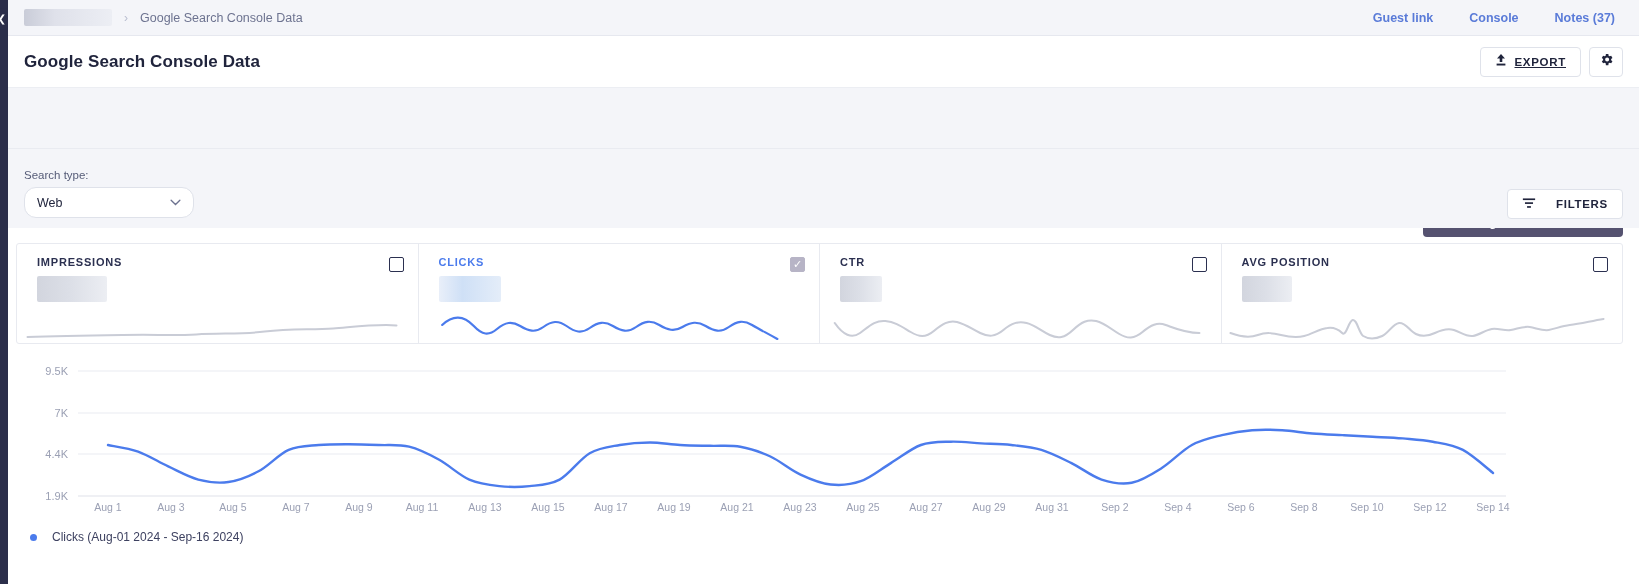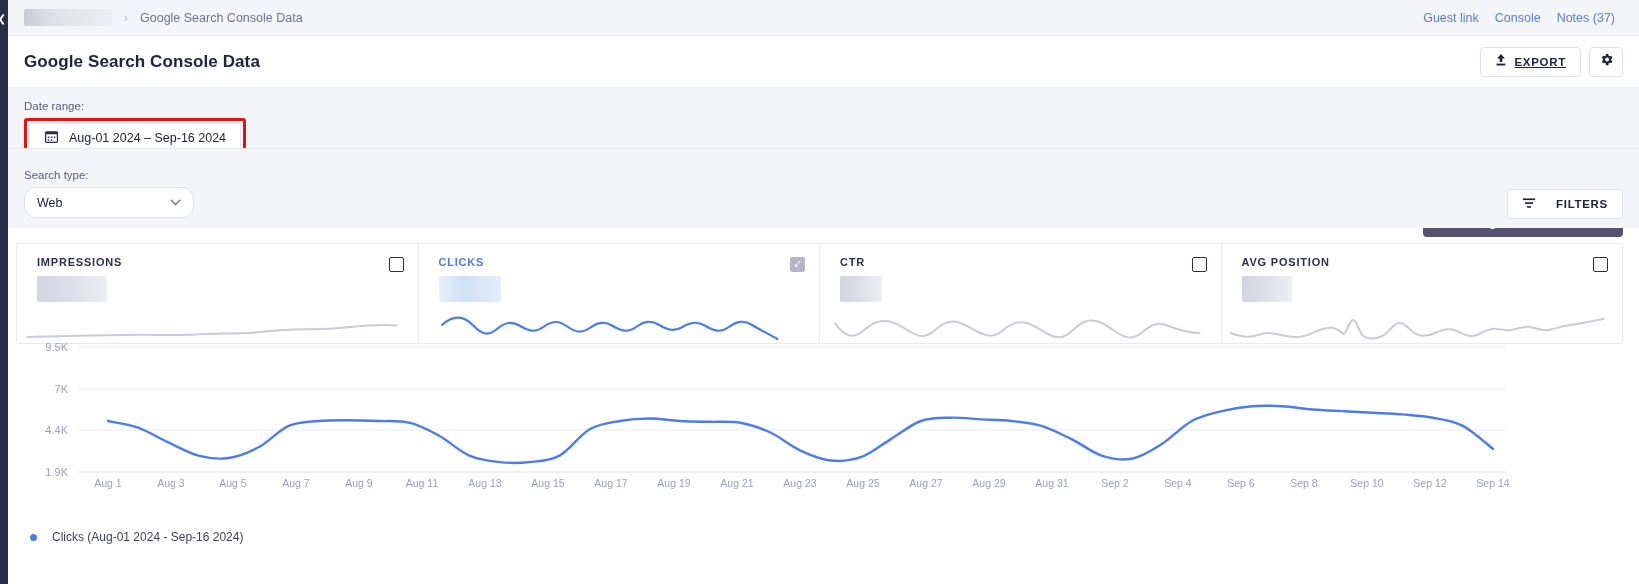--- a/index.html
+++ b/index.html
@@ -29,21 +29,21 @@
     background:#f4f5f9; border-bottom:1px solid #e6e8ef;
     display:flex; align-items:center; padding:0 16px;
   }
   .crumb-block {
     width:88px; height:17px; border-radius:2px;
     background:linear-gradient(90deg,#c9ccd8 0%,#dfe1ea 35%,#eceef4 100%);
     filter: blur(0.4px);
   }
   .crumb-sep { margin:0 12px; color:#b9bed0; font-size:12px; }
   .crumb-text { color:#6d7390; font-size:12.5px; }
-  .topbar-right { margin-left:auto; display:flex; gap:16px; padding-right:8px; }
+  .topbar-right { margin-left:auto; display:flex; gap:36px; padding-right:8px;font-weight:bold; }
   .topbar-right a {
     color:#5a7bd8; font-size:12.5px; text-decoration:none; cursor:pointer;
   }
 
   
   .titlebar {
     position:absolute; left:8px; top:36px; right:0; height:52px;
     background:#fff; border-bottom:1px solid #eceef3;
     display:flex; align-items:center; padding:0 16px;
   }
@@ -135,21 +135,21 @@
     cursor:pointer;
   }
   .cb.checked {
     background:#b7b4c6; border-color:#b7b4c6;
     display:flex; align-items:center; justify-content:center;
     color:#fff; font-size:11px; line-height:1;
   }
   .spark { position:absolute; left:0; bottom:0; width:100%; height:34px; }
 
   
-  .chartwrap { position:absolute; left:16px; top:332px; width:1607px; height:170px; }
+  .chartwrap { position:absolute; left:16px; top:356px; width:1607px; height:170px; }
   .legend {
     position:absolute; left:30px; top:530px;
     display:flex; align-items:center; gap:15px;
     font-size:12px; color:#3d4160;
   }
   .legend .dot { width:7px; height:7px; border-radius:50%; background:#4b7bec; }
 </style>
 </head>
 <body>
 
@@ -186,39 +186,20 @@
         <span>
           <svg width="15" height="15" viewBox="0 0 24 24">
               <path fill="#20243c" d="M19.4 13a7.8 7.8 0 0 0 0-2l2.1-1.6-2-3.5-2.5 1a7.6 7.6 0 0 0-1.7-1L15 3h-4l-.3 2.9c-.6.2-1.2.6-1.7 1l-2.5-1-2 3.5L6.6 11a7.8 7.8 0 0 0 0 2l-2.1 1.6 2 3.5 2.5-1c.5.4 1.1.8 1.7 1L11 21h4l.3-2.9c.6-.2 1.2-.6 1.7-1l2.5 1 2-3.5zM13 15.2A3.2 3.2 0 1 1 13 8.8a3.2 3.2 0 0 1 0 6.4z"></path>
             </svg>
         </span>
       </div>
     </div>
   </div>
 
   <div class="band band-date">
-    <div class="daterange-wrap">
-      <div class="field-label">Date range:</div>
-      <div class="daterange-hl">
-        <div class="daterange">
-          <span>
-            <svg width="15" height="15" viewBox="0 0 24 24">
-                <rect x="2.5" y="4.5" width="19" height="17" rx="2" fill="none" stroke="#2b3050" stroke-width="2"></rect>
-                <rect x="2.5" y="4.5" width="19" height="4" fill="#2b3050"></rect>
-                <rect x="6" y="12" width="2.4" height="2.4" fill="#2b3050"></rect>
-                <rect x="10.8" y="12" width="2.4" height="2.4" fill="#2b3050"></rect>
-                <rect x="15.6" y="12" width="2.4" height="2.4" fill="#2b3050"></rect>
-                <rect x="6" y="16.4" width="2.4" height="2.4" fill="#2b3050"></rect>
-                <rect x="10.8" y="16.4" width="2.4" height="2.4" fill="#2b3050"></rect>
-              </svg>
-          </span>
-          <span>Aug-01 2024 – Sep-16 2024</span>
-        </div>
-      </div>
-    </div>
     <div class="gsc-btn">
       <span>
         <svg width="13" height="11" viewBox="0 0 14 11">
             <path d="M1 5.4 L5 9.4 L13 1.2" fill="none" stroke="#fff" stroke-width="1.8" stroke-linecap="round" stroke-linejoin="round"></path>
           </svg>
       </span>
       <span>Google Search Console</span>
     </div>
   </div>
 

